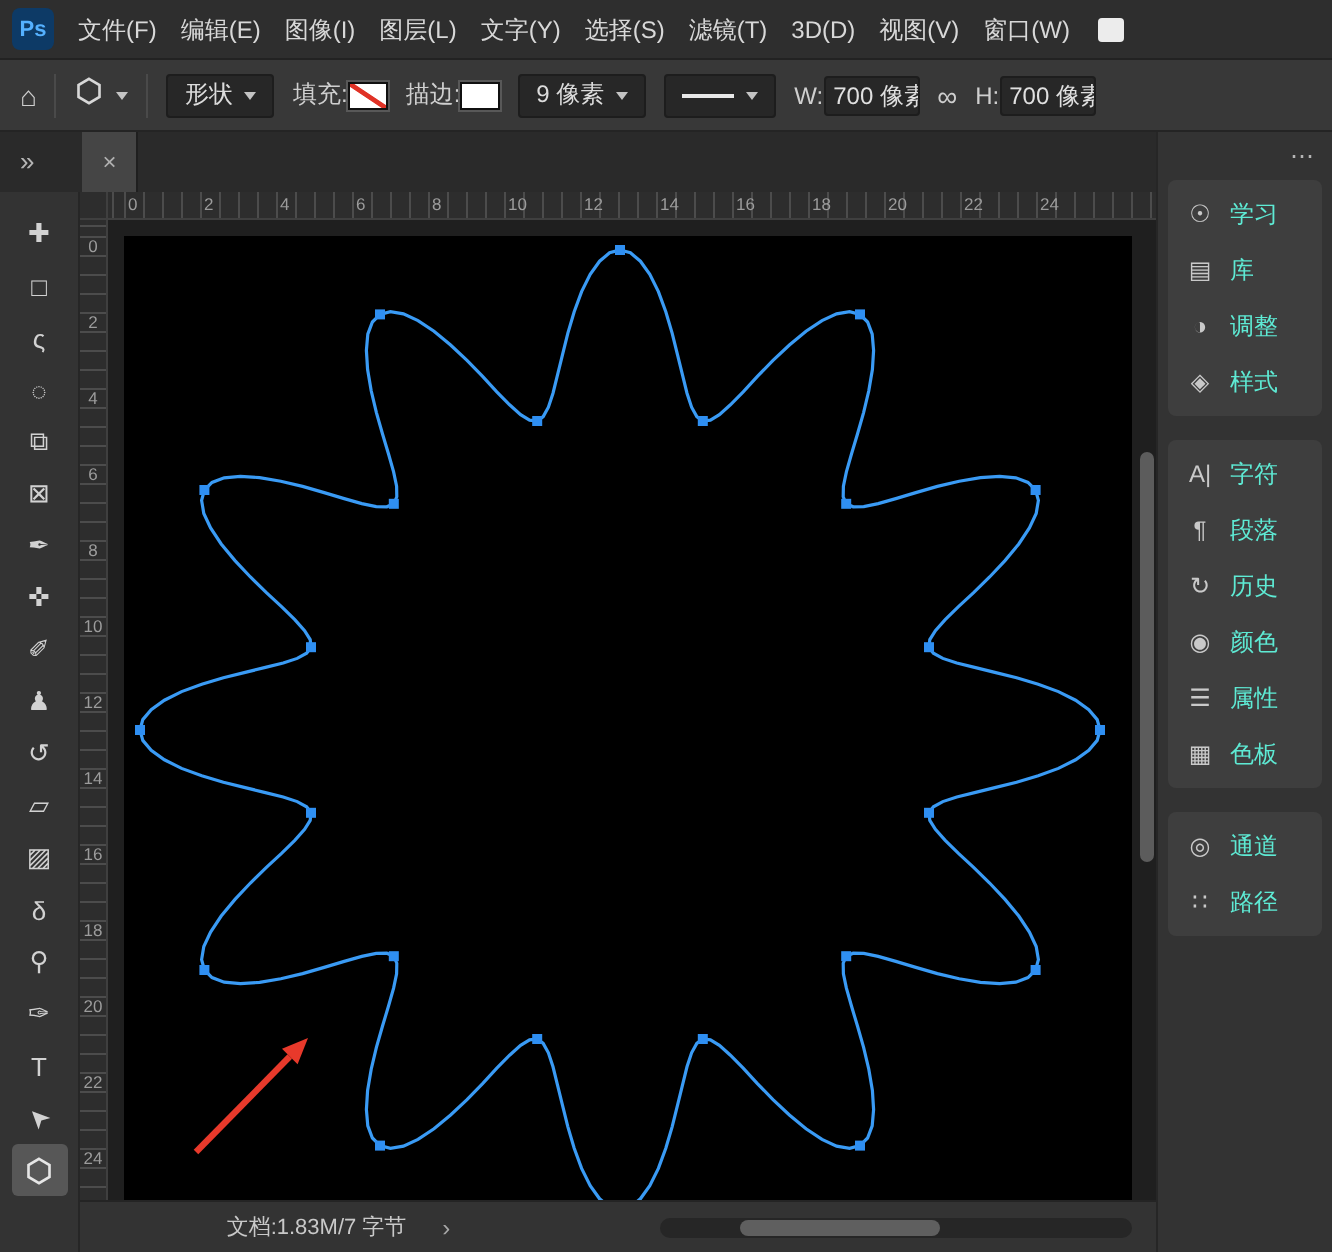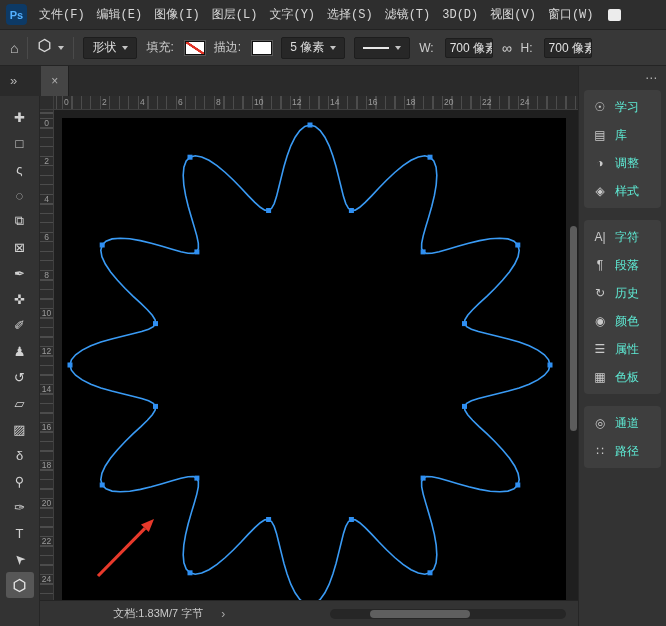--- a/index.html
+++ b/index.html
@@ -6,34 +6,34 @@
   html,body { width:666px; height:626px; overflow:hidden; }
   body { font-family:"Liberation Sans","DejaVu Sans",sans-serif; background:#1e1e1e; }
   #app { position:relative; width:666px; height:626px; background:#323232; overflow:hidden; }
 
   
   .menu-bar { position:absolute; top:0; left:0; right:0; height:30px; background:#2e2e2e;
     border-bottom:1px solid #222; display:flex; align-items:center; padding-left:6px; z-index:5; }
   .ps-badge { width:21px; height:21px; border-radius:4px; background:#0d3a66; color:#55b1ff;
     font-weight:bold; font-size:11px; display:flex; align-items:center; justify-content:center; }
   .menu-items { display:flex; margin-left:6px; }
-  .menu-item { padding:0 6px; font-size:12px; color:#d8d8d8; line-height:30px; white-space:nowrap; cursor:default;font-family:Liberation Mono, monospace; }
+  .menu-item { padding:0 6px; font-size:12px; color:#d8d8d8; line-height:30px; white-space:nowrap; cursor:default; }
   .white-box { width:13px; height:12px; background:#ececec; border-radius:2px; margin-left:8px; }
 
   
   .options-bar { position:absolute; top:30px; left:0; right:0; height:36px; background:#383838;
     border-bottom:1px solid #242424; display:flex; align-items:center; gap:9px; padding:0 10px; overflow:hidden; z-index:5; }
   .opt-sep { width:1px; height:22px; background:#4a4a4a; flex:0 0 auto; }
   .icon-btn { color:#cfcfcf; font-size:14px; line-height:1; }
   .caret { width:0; height:0; border-left:3.5px solid transparent; border-right:3.5px solid transparent;
     border-top:4px solid #c4c4c4; display:inline-block; margin-left:6px; flex:0 0 auto; }
   .select-box { display:flex; align-items:center; background:#272727; border:1px solid #1d1d1d;
     border-radius:2px; height:22px; padding:0 8px; color:#dcdcdc; font-size:12px; flex:0 0 auto; white-space:nowrap; }
   .opt-label { font-size:12px; color:#cfcfcf; white-space:nowrap; }
-  .opt-group { display:flex; align-items:center; gap:11px; flex:0 0 auto;justify-content:space-between; }
+  .opt-group { display:flex; align-items:center; gap:0; flex:0 0 auto;justify-content:space-between; }
   .swatch { width:20px; height:14px; background:#fff; border:1px solid #101010; box-shadow:0 0 0 1px #585858; }
   .swatch.none { background:linear-gradient(to top right,#fff 43%,#e03226 45%,#e03226 55%,#fff 57%); }
   .line-sample { width:26px; height:2px; background:#e8e8e8; }
   .field { background:#272727; border:1px solid #1d1d1d; border-radius:2px; height:20px; line-height:18px;
     padding:0 4px; color:#e0e0e0; font-size:12px; width:48px; white-space:nowrap; overflow:hidden; flex:0 0 auto; }
   .tool-preset { display:flex; align-items:center; }
 
   
   .tab-bar { position:absolute; top:66px; left:0; width:578px; height:30px; background:#2a2a2a; display:flex; align-items:flex-end; }
   .collapse-btn { color:#b5b5b5; font-size:13px; line-height:30px; padding:0 10px; }
@@ -119,21 +119,21 @@
     </span>
     <span class="opt-group">
       <span class="opt-label">填充:</span>
       <span class="swatch none"></span>
     </span>
     <span class="opt-group">
       <span class="opt-label">描边:</span>
       <span class="swatch"></span>
     </span>
     <span class="select-box">
-      <span>5 像素</span>
+      <span>9 像素</span>
       <span class="caret"></span>
     </span>
     <span class="select-box">
       <span class="line-sample"></span>
       <span class="caret"></span>
     </span>
     <span class="opt-group">
       <span class="opt-label">W:</span>
       <span class="field">700 像素</span>
     </span>

